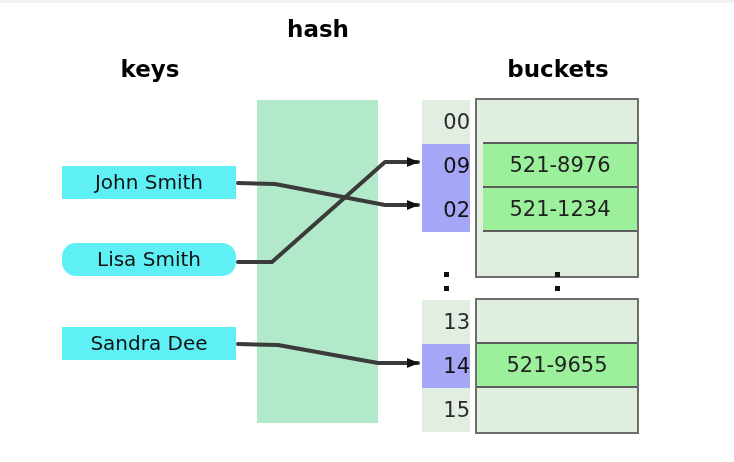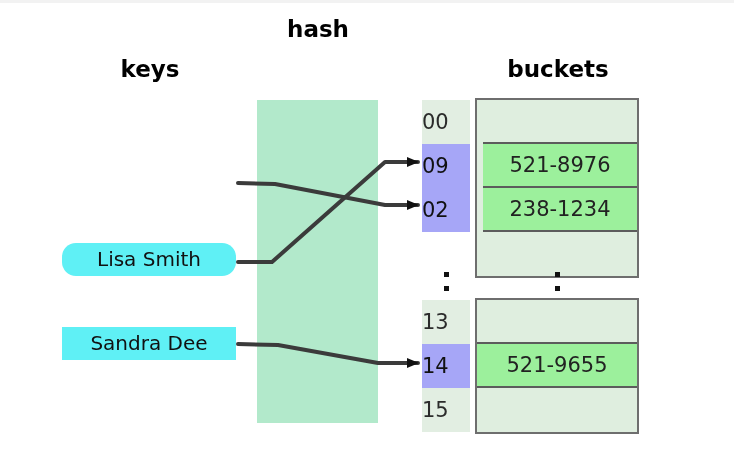--- a/index.html
+++ b/index.html
@@ -73,21 +73,21 @@
   .idxcol {
     position: absolute;
     left: 422px;
     width: 48px;
   }
   .idxcell {
     height: 44px;
     line-height: 44px;
     font-size: 21px;
     color: #2b2b2b;
-    text-align: left;
+    text-align: right;
     background: #e2eee2;
     box-sizing: border-box;
   }
   .idxcell.hot {
     background: #a6a6f7;
     color: #111111;
   }
 
   .bucketbox {
     position: absolute;
@@ -152,33 +152,34 @@
   <div class="hdr" id="hdr-keys">keys</div>
 
   <div class="hdr" id="hdr-hash">
     <div>hash</div>
   </div>
 
   <div class="hdr" id="hdr-bucket">buckets</div>
 
   <div id="hashbox"></div>
 
+  <div class="keychip" id="key-0">John Smith</div>
   <div class="keychip" id="key-1">Lisa Smith</div>
   <div class="keychip" id="key-2">Sandra Dee</div>
 
   <div class="idxcol" id="idxcol-top">
     <div class="idxcell">00</div>
     <div class="idxcell hot">09</div>
     <div class="idxcell hot">02</div>
   </div>
 
   <div class="bucketbox" id="bucketbox-top">
     <div class="bcell"></div>
     <div class="bcell filled">521-8976</div>
-    <div class="bcell filled">238-1234</div>
+    <div class="bcell filled">521-1234</div>
     <div class="bcell"></div>
   </div>
 
   <div class="vdots" id="dots-idx">
     <i></i>
     <i></i>
   </div>
   <div class="vdots" id="dots-buk">
     <i></i>
     <i></i>

